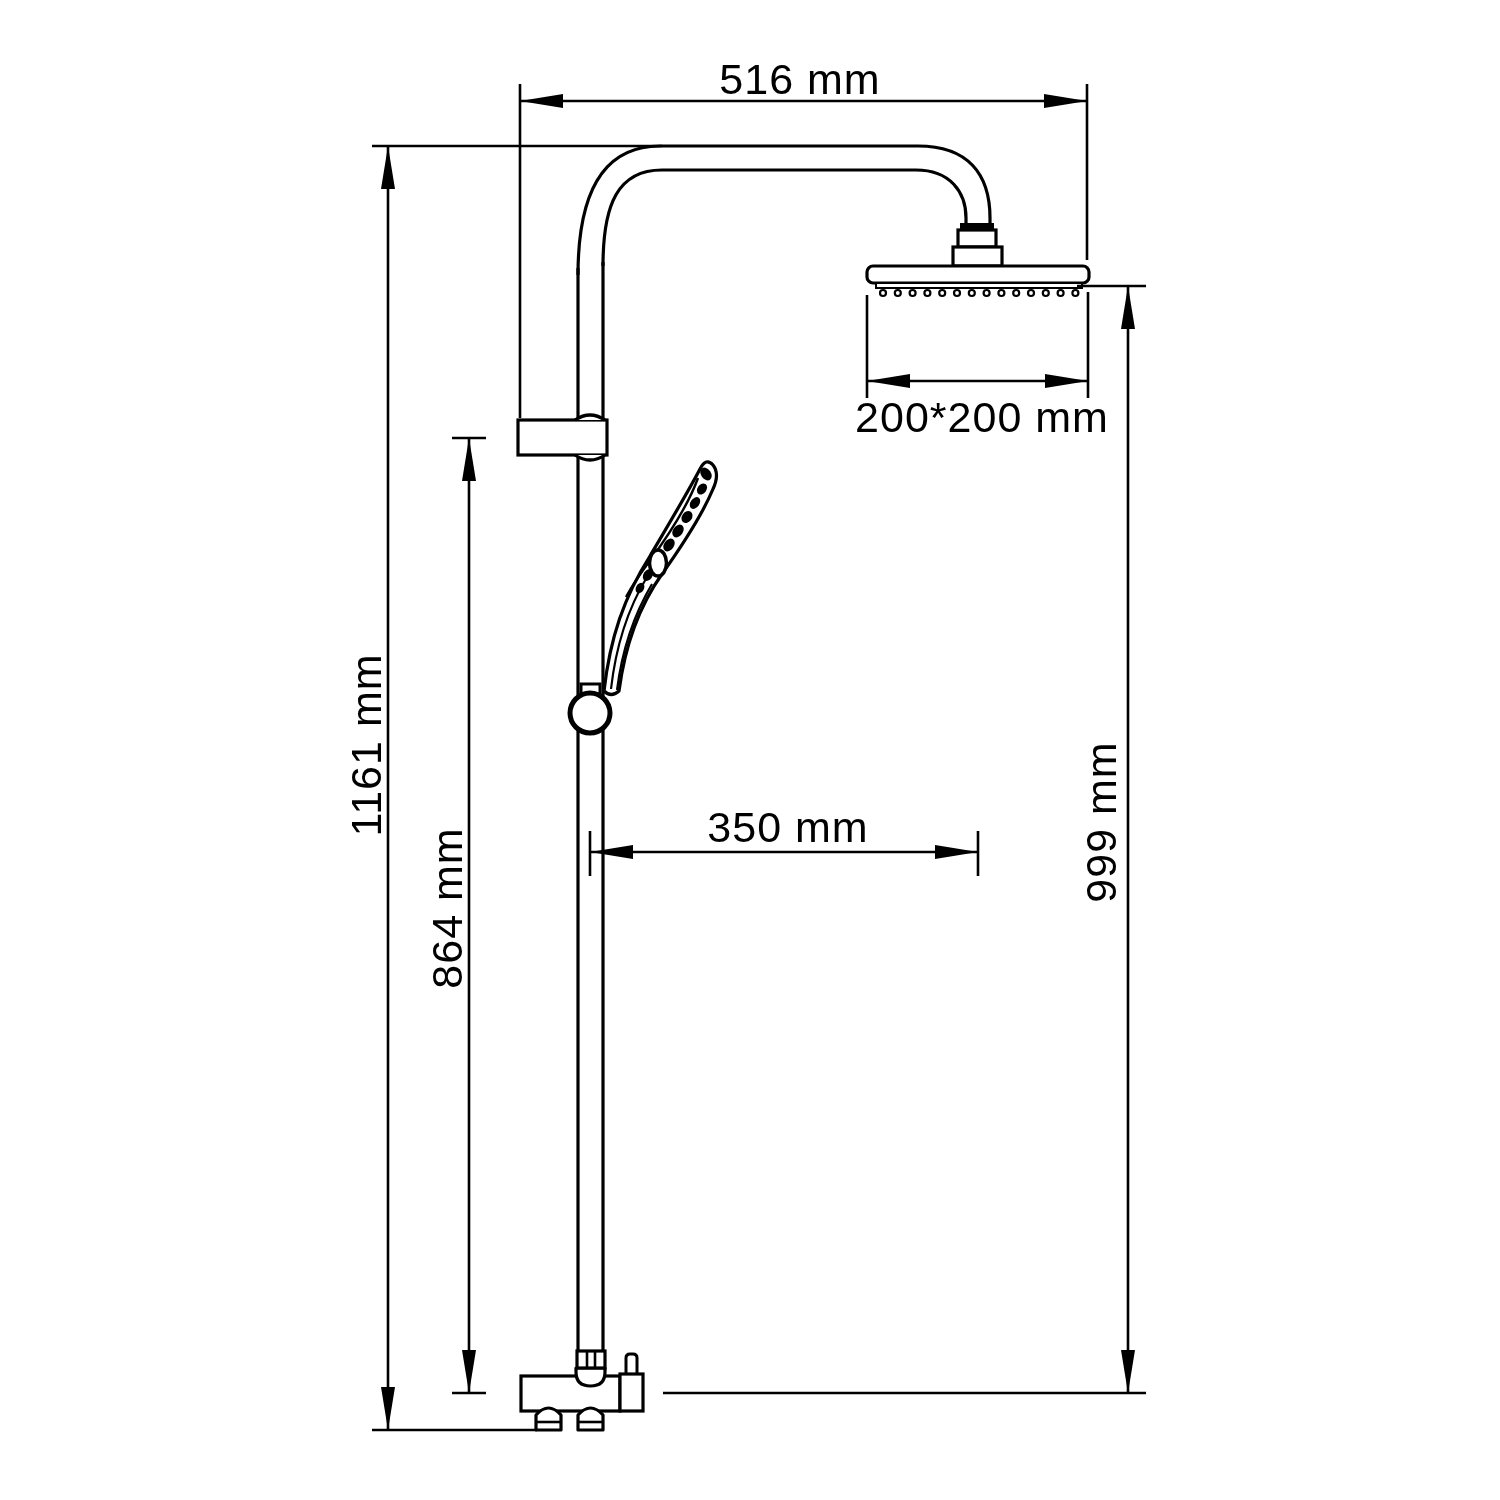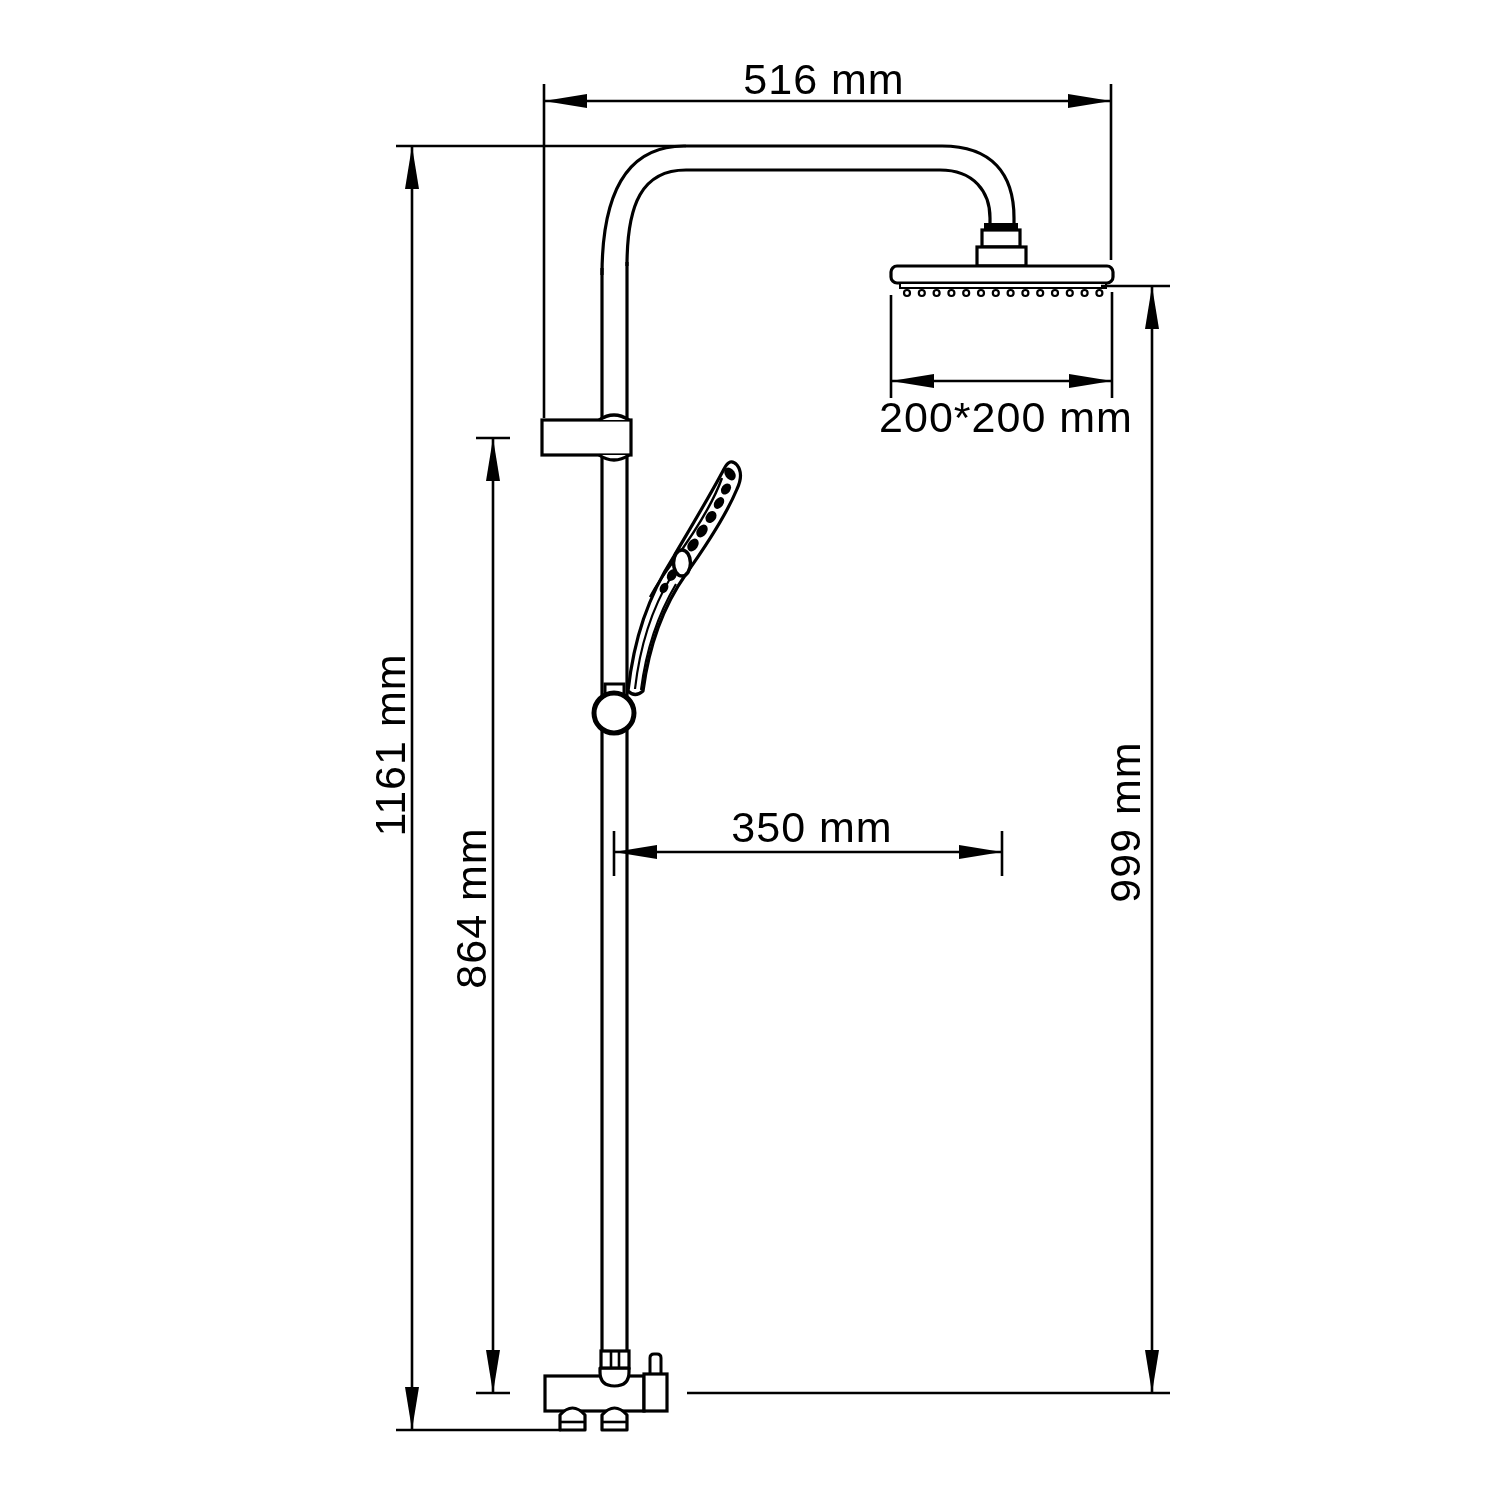--- a/index.html
+++ b/index.html
@@ -1,16 +1,16 @@
 <!DOCTYPE html>
 <html><head>
 <meta charset="utf-8">
 <style>
   html,body{margin:0;padding:0;background:#ffffff;}
-  .canvas{position:relative;width:1240px;height:1500px;background:#ffffff;overflow:hidden;padding-left:24px;}
+  .canvas{position:relative;width:1240px;height:1500px;background:#ffffff;overflow:hidden;}
   svg{display:block;}
   text{font-family:"Liberation Sans","DejaVu Sans",sans-serif;fill:#000000;letter-spacing:1px;}
   .dim-label{font-size:43px;}
 </style>
 </head>
 <body>
 
 <div class="canvas">
 <svg width="1500" height="1500" viewBox="0 0 1500 1500" xmlns="http://www.w3.org/2000/svg">
 

